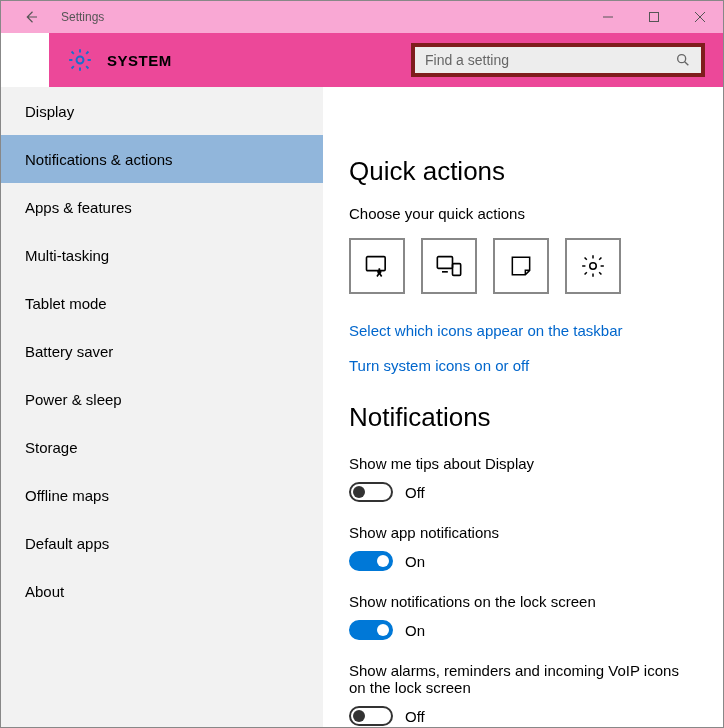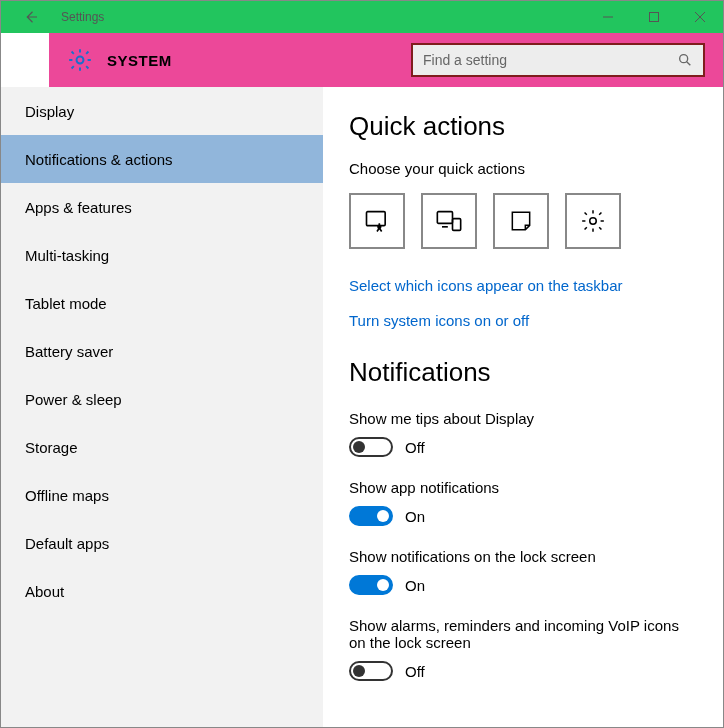--- a/index.html
+++ b/index.html
@@ -8,21 +8,21 @@
     font-size: 15px;
     color: #000;
     background: #fff;
     width: 724px;
     height: 728px;
     border: 1px solid #888;
     overflow: hidden;
   }
   .titlebar {
     height: 32px;
-    background: #22c55e;
+    background: #f9a8d4;
     display: flex;
     align-items: center;
     padding-left: 60px;
     position: relative;
     font-size: 12px;
     color: #555;
   }
   .titlebar .back {
     position: absolute;
     left: 10px; top: 0; height: 32px; width: 40px;
@@ -44,21 +44,21 @@
     display: flex;
     align-items: center;
     padding: 0 18px;
     margin-left: 48px;
   }
   .gear { display:flex; align-items:center; justify-content:center; margin-right: 14px; color:#1a6ecc;}
   .sysname { font-size: 15px; font-weight: 600; letter-spacing: .5px; }
   .searchwrap { margin-left:auto; }
   .searchbox {
     width: 294px; height: 34px;
-    border: 2px solid #7f1d1d;
+    border: 4px solid #7f1d1d;
     background: #ededed;
     display: flex; align-items: center;
     padding: 8px 10px;
     color: #666;
   }
   .searchbox input {
     flex: 1; border: none; background: transparent; outline: none;
     font-size: 14px; color: #333;
   }
   .searchbox input::placeholder { color: #666; }
@@ -77,20 +77,21 @@
     color: #000;
     cursor: default;
   }
   .nav-item.selected {
     background: #91b6db;
   }
   .content {
     flex: 1;
     padding: 24px 24px 17px 26px;
     overflow: hidden;
+    margin-top: 45px;
   }
   h1.section { font-size: 26px; font-weight: 400; margin-bottom: 18px; }
   .caption { font-size: 15px; margin-bottom: 16px; }
   .qa-row { display: flex; gap: 16px; margin-bottom: 28px; }
   .qa-tile {
     width: 56px; height: 56px;
     border: 2px solid #888;
     display: flex; align-items: center; justify-content: center;
   }
   .link { color: #0066cc; font-size: 15px; display: block; margin-bottom: 18px; cursor: default; }

